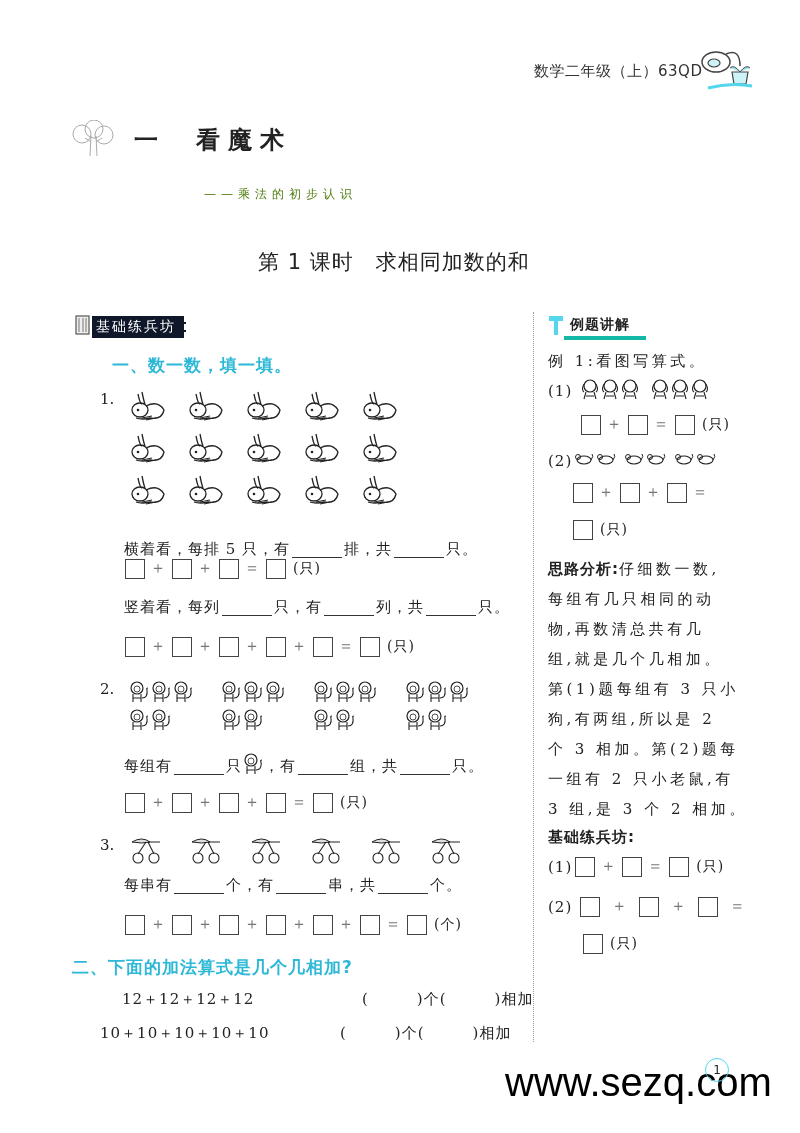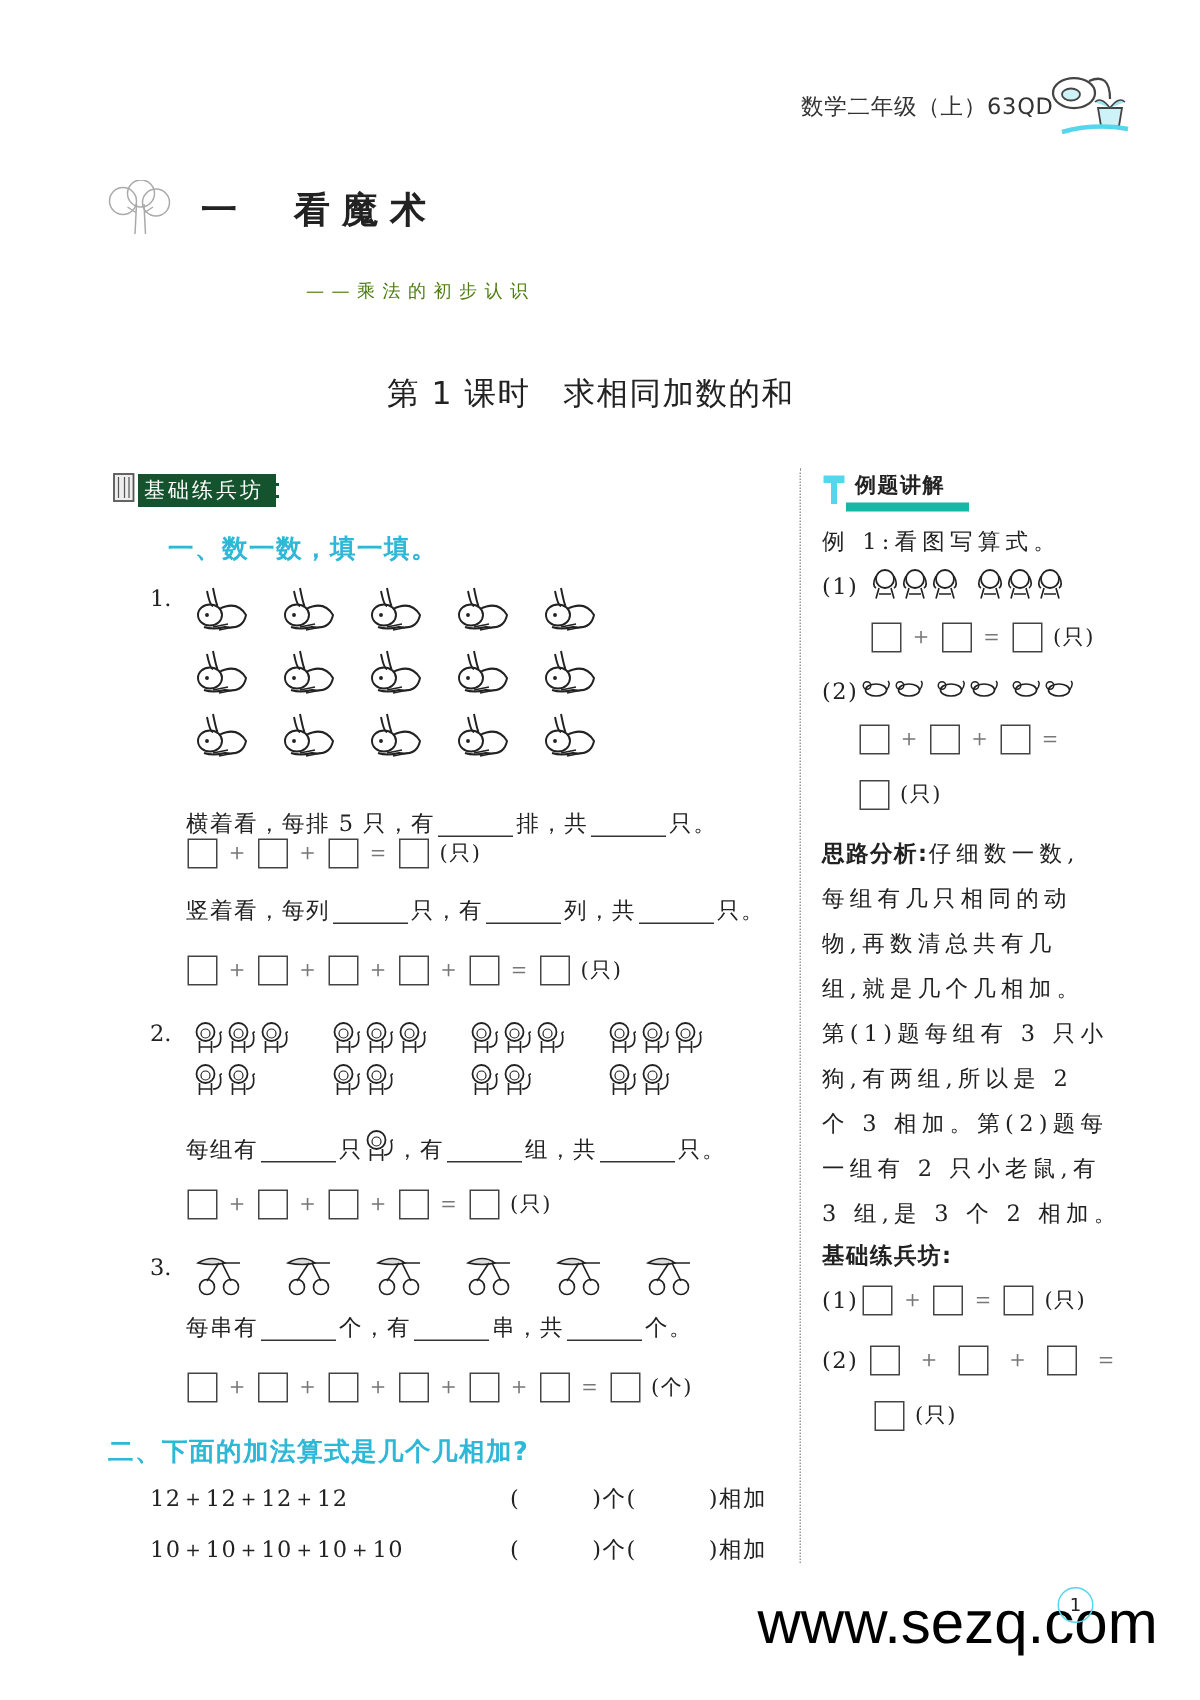--- a/index.html
+++ b/index.html
@@ -8,23 +8,23 @@
       font-family: "DejaVu Serif", "Liberation Serif", serif; color: #222;
     }
     .abs { position: absolute; }
     .header-text { left: 518px; top: 62px; font-family: "DejaVu Sans", sans-serif; font-size: 15px; color: #333; letter-spacing: 0.5px; margin-left: 16px; }
     .chapter { left: 70px; top: 120px; display: flex; align-items: center; }
     .chapter-title { font-family: "DejaVu Sans", sans-serif; font-weight: bold; font-size: 24px; letter-spacing: 8px; margin-left: 18px; color: #222; }
     .subtitle { left: 204px; top: 186px; font-size: 12px; letter-spacing: 5px; color: #4d7c0f; }
     .lesson { left: 258px; top: 248px; font-family: "DejaVu Sans", sans-serif; font-size: 21px; color: #222; letter-spacing: 1px; }
     .divider-v { left: 533px; top: 312px; width: 0; height: 730px; border-left: 1px dotted #999; }
     .banner-left { left: 74px; top: 314px; display: flex; align-items: center; }
-    .banner-left .bn { background: #14532d; color: #fff; font-family: "DejaVu Sans", sans-serif; font-size: 14px; padding: 2px 8px 2px 4px; letter-spacing: 2px; border-right: 2px dashed #fff; }
+    .banner-left .bn { background: #0f172a; color: #fff; font-family: "DejaVu Sans", sans-serif; font-size: 14px; padding: 2px 8px 2px 4px; letter-spacing: 2px; border-right: 2px dashed #fff; }
     .banner-right { left: 548px; top: 314px; display: flex; align-items: center; }
-    .banner-right .bn { font-family: "DejaVu Sans", sans-serif; font-weight: bold; font-size: 14px; padding: 1px 16px 2px 6px; border-bottom: 6px solid #14b8a6; letter-spacing: 1px; }
+    .banner-right .bn { font-family: "DejaVu Sans", sans-serif; font-weight: bold; font-size: 14px; padding: 1px 16px 2px 6px; border-bottom: 4px solid #14b8a6; letter-spacing: 1px; }
     .sec-title { font-family: "DejaVu Sans", sans-serif; color: #2cb8d6; font-size: 17px; font-weight: bold; letter-spacing: 1px; }
     .q-line { font-size: 15px; letter-spacing: 1px; display: flex; align-items: center; white-space: nowrap; }
     .blank { display: inline-block; width: 50px; border-bottom: 1px solid #333; height: 16px; margin: 0 2px; }
     .box { display: inline-block; width: 20px; height: 20px; border: 1.5px solid #444; box-sizing: border-box; margin: 0 3px; }
     .op { color: #777; font-size: 16px; margin: 0 2px; }
     .unit { font-size: 14px; margin-left: 4px; }
     .icon-row { display: flex; gap: 18px; }
     .num { font-size: 15px; width: 28px; }
     .rtext { font-size: 15px; line-height: 30px; letter-spacing: 3.5px; }
     .bold-sans { font-family: "DejaVu Sans", sans-serif; font-weight: bold; letter-spacing: 1px; }
@@ -474,21 +474,21 @@
     <span class="box"></span>
     <span class="op">＋</span>
     <span class="box"></span>
     <span class="op">＝</span>
     <span class="box"></span>
     <span class="unit">(个)</span>
   </div>
 
 <div class="abs sec-title" style="left:72px;top:956px;">二、下面的加法算式是几个几相加?</div>
 <div class="abs q-line" style="left:100px;top:990px;">
-  <span style="width:200px;display:inline-block;">12＋12＋12＋12</span>
+  <span style="width:200px;display:inline-block;margin-left:22px;">12＋12＋12＋12</span>
   <span style="margin-left:40px;">(　　　)个(　　　)相加</span>
 </div>
 <div class="abs q-line" style="left:100px;top:1024px;">
   <span style="width:200px;display:inline-block;">10＋10＋10＋10＋10</span>
   <span style="margin-left:40px;">(　　　)个(　　　)相加</span>
 </div>
 
 <div class="abs banner-right">
   <span>
     <svg width="16" height="22" viewBox="0 0 16 22">

